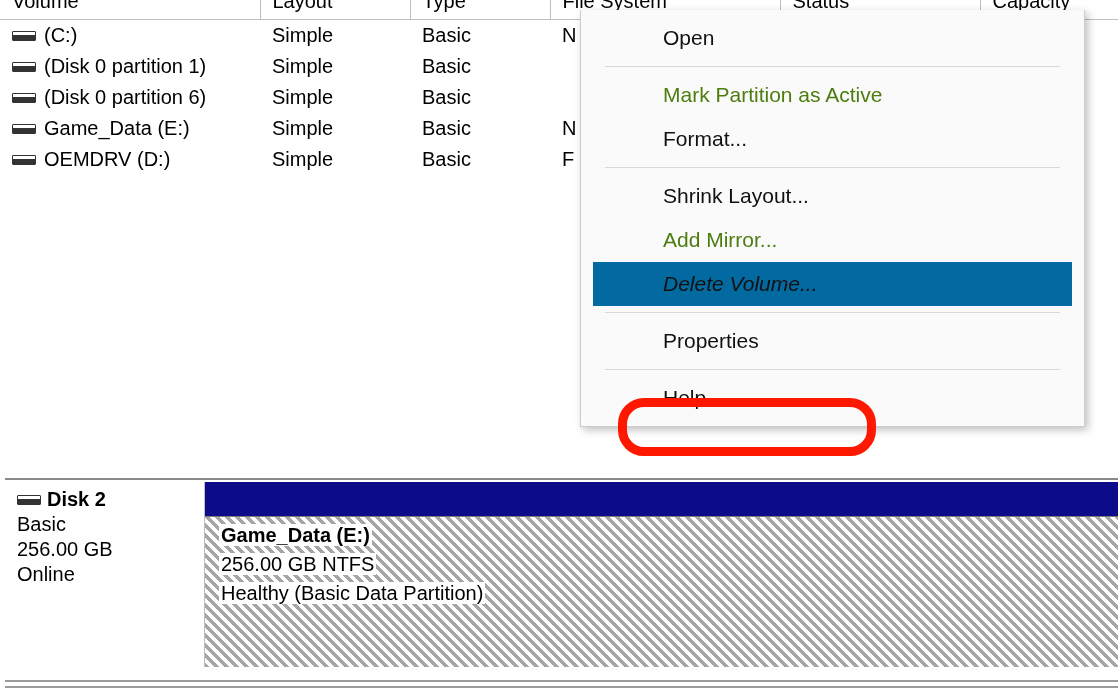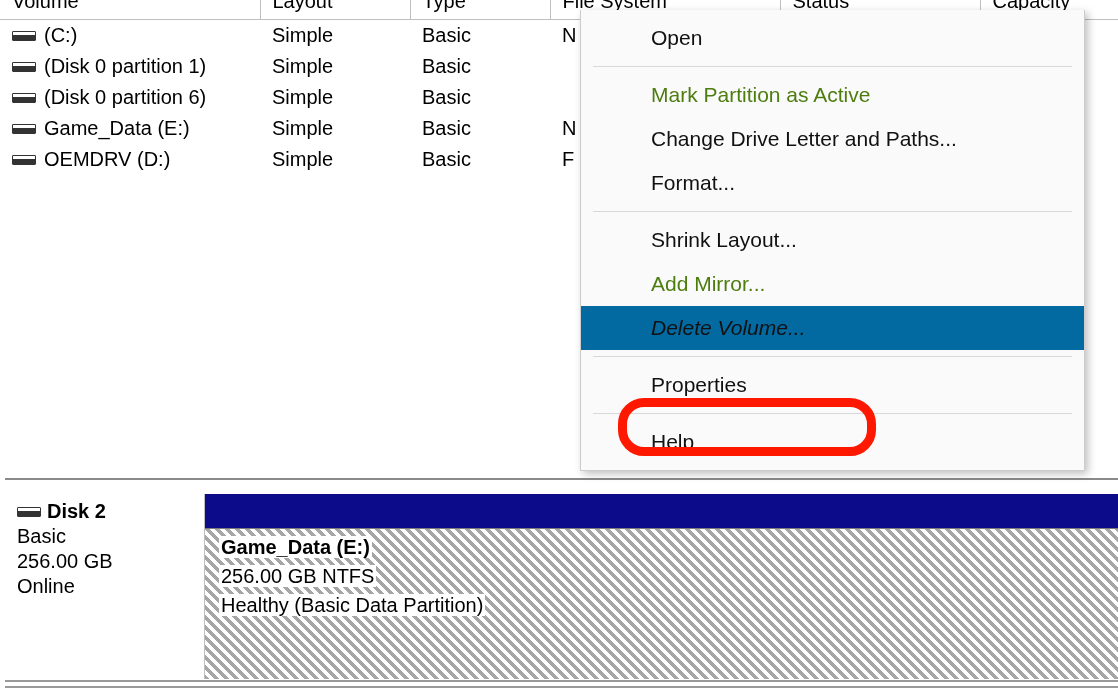--- a/index.html
+++ b/index.html
@@ -63,21 +63,21 @@
     left: 5px;
     top: 478px;
     right: 0;
     border-top: 2px solid #8a8a8a;
     height: 210px;
     background: #fff;
   }
   .disk-row {
     display: flex;
     height: 185px;
-    margin-top: 14px;
+    margin-top: 2px;
   }
   .disk-info {
     width: 200px;
     padding: 6px 14px 6px 12px;
     border-right: 1px solid #bfbfbf;
   }
   .disk-info-title {
     font-weight: 700;
     display: flex;
     align-items: center;
@@ -127,21 +127,21 @@
   
   .context-menu {
     position: absolute;
     left: 580px;
     top: 10px;
     width: 505px;
     background: #fafafa;
     border: 1px solid #ccc;
     border-top: none;
     box-shadow: 3px 3px 8px rgba(0,0,0,.25);
-    padding: 6px 0;
+    padding: 6px 12px;
     z-index: 20;
   }
   .menu-item {
     padding: 10px 26px 10px 70px;
     font-size: 21px;
     color: #111;
     cursor: default;
     white-space: nowrap;
   }
   .menu-item.disabled { color: #4d7c0f; }
@@ -275,21 +275,20 @@
       </div>
     </div>
   </div>
   <div class="disk-bottom-border"></div>
 </div>
 
 <div class="context-menu">
   <div class="menu-item">Open</div>
   <div class="menu-sep"></div>
   <div class="menu-item disabled">Mark Partition as Active</div>
-  <div class="menu-item">Change Drive Letter and Paths...</div>
   <div class="menu-item">Format...</div>
   <div class="menu-sep"></div>
   <div class="menu-item">Shrink Layout...</div>
   <div class="menu-item disabled">Add Mirror...</div>
   <div class="menu-item highlight">Delete Volume...</div>
   <div class="menu-sep"></div>
   <div class="menu-item">Properties</div>
   <div class="menu-sep"></div>
   <div class="menu-item">Help</div>
 </div>

